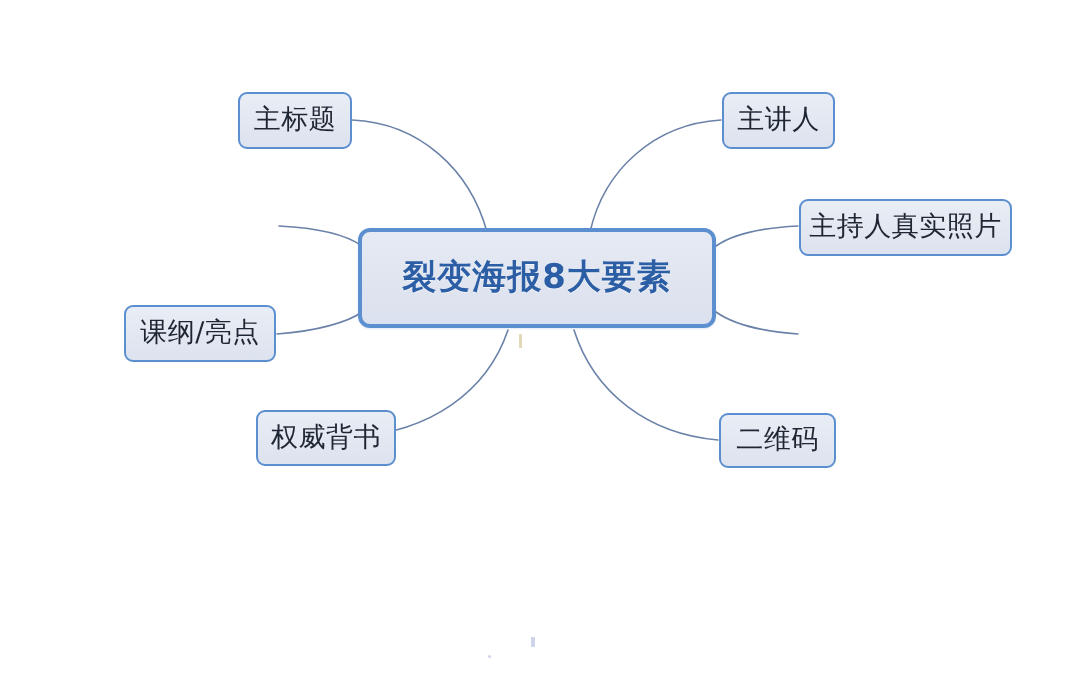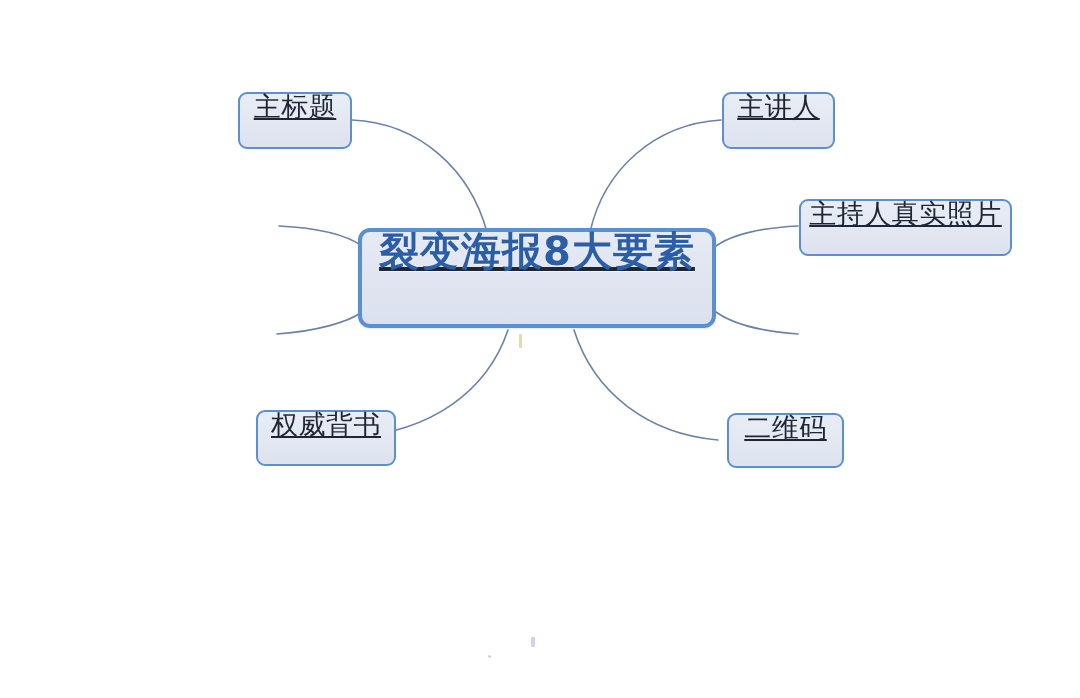--- a/index.html
+++ b/index.html
@@ -23,46 +23,45 @@
     left: 0;
     top: 0;
     width: 1080px;
     height: 698px;
     pointer-events: none;
   }
   .node {
     position: absolute;
     box-sizing: border-box;
     display: flex;
-    align-items: flex-start;
+    align-items: center;
     justify-content: center;
     background: linear-gradient(180deg, #e9edf5 0%, #e2e7f1 55%, #dde3ef 100%);
     border: 2px solid #5b8fd0;
     border-radius: 9px;
     color: #1e2633;
     font-size: 27px;
     line-height: 1;
     letter-spacing: 0.5px;
     white-space: nowrap;
     text-rendering: geometricPrecision;
-    text-decoration: underline;
   }
   .node-label {
     display: block;
     padding-bottom: 2px;
   }
   #center-node {
     background: linear-gradient(180deg, #e6eaf3 0%, #e0e5f0 50%, #dbe1ee 100%);
     border: 4px solid #5b8fd0;
     border-radius: 12px;
     box-shadow: 0 1px 2px rgba(90,130,190,0.18);
   }
   #center-node .node-label {
     color: #2c5ea6;
-    font-size: 40px;
+    font-size: 34px;
     font-weight: bold;
     letter-spacing: 1px;
     text-shadow: 0 1px 0 rgba(255,255,255,0.55);
   }
   .speck {
     position: absolute;
     background: #c9b87a;
     opacity: 0.55;
     border-radius: 50%;
   }
@@ -91,35 +90,38 @@
 
   <div class="node" id="center-node" style="left:358px; top:228px; width:358px; height:100px;">
     <span class="node-label">裂变海报8大要素</span>
   </div>
 
   <div class="node" style="left:238px; top:92px; width:114px; height:57px;">
     <span class="node-label">主标题</span>
   </div>
 
 
+  <div class="node" style="left:124px; top:305px; width:152px; height:57px;">
+    <span class="node-label">课纲/亮点</span>
+  </div>
 
   <div class="node" style="left:212px; top:410px; width:140px; height:56px;margin-left:44px;">
     <span class="node-label">权威背书</span>
   </div>
 
   <div class="node" style="left:799px; top:199px; width:213px; height:57px;">
     <span class="node-label">主持人真实照片</span>
   </div>
 
   <div class="node" style="left:722px; top:92px; width:113px; height:57px;">
     <span class="node-label">主讲人</span>
   </div>
 
 
-  <div class="node" style="left:719px; top:413px; width:117px; height:55px;margin-left:8px;">
+  <div class="node" style="left:719px; top:413px; width:117px; height:55px;">
     <span class="node-label">二维码</span>
   </div>
 
   <div class="speck" style="left:519px; top:334px; width:3px; height:14px; border-radius:1px;"></div>
   <div class="speck blue" style="left:531px; top:637px; width:4px; height:10px; border-radius:1px;"></div>
   <div class="speck blue" style="left:488px; top:655px; width:3px; height:3px;"></div>
 
 </div>
 
 </body></html>

